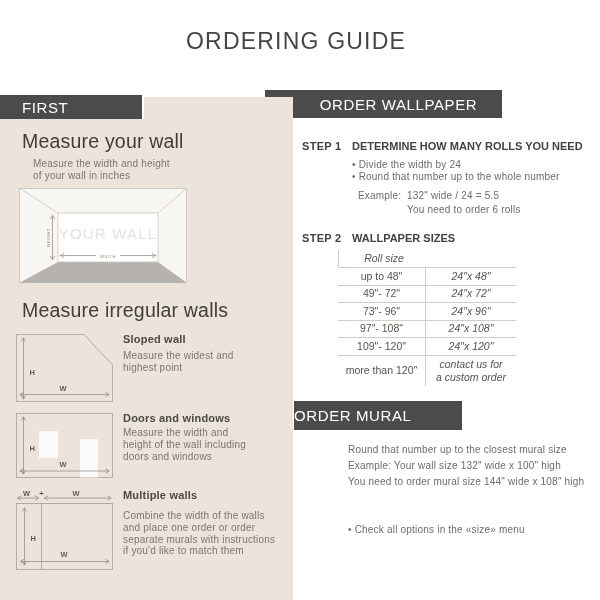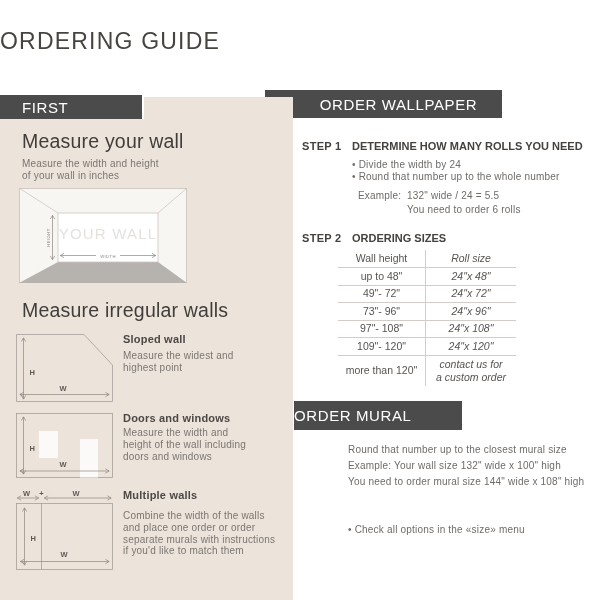--- a/index.html
+++ b/index.html
@@ -2,33 +2,33 @@
 <html><head>
 <meta charset="utf-8">
 <style>
   * { margin:0; padding:0; box-sizing:border-box; }
   html,body { background:#fff; }
   .canvas {
     position:relative; width:600px; height:600px; background:#ffffff;
     font-family:"Liberation Sans", sans-serif; overflow:hidden; color:#45413e;
   }
   .title {
-    position:absolute; top:28px; left:0; width:592px; 
+    position:absolute; top:28px; left:0; width:592px; text-align:center;
     font-size:23px; font-weight:500; letter-spacing:1.2px; color:#474440;
   }
   .beige-panel { position:absolute; left:0; top:97px; width:293px; height:503px; background:#ece3db; z-index:2; }
   .banner { background:#4b4b4b; color:#ffffff; font-size:15px; letter-spacing:.6px; position:absolute; display:flex; align-items:center; }
   .banner-first { left:0; top:95px; width:144px; height:24px; padding-left:22px; z-index:3; border-right:2px solid #fff; }
   .banner-wallpaper { left:265px; top:90px; width:237px; height:28px; justify-content:center; padding-left:30px; z-index:1; }
   .banner-mural { left:294px; top:401px; width:168px; height:29px; justify-content:flex-start; z-index:1; }
   .h2 { position:absolute; z-index:3; font-size:19.5px; font-weight:500; color:#403d3a; letter-spacing:.2px; }
   .h-measure { left:22px; top:130px; }
   .h-irregular { left:22px; top:299px; }
   .body-text { font-size:10px; line-height:11.8px; color:#7b7672; white-space:pre-line; letter-spacing:.2px; }
-  .sub-measure { position:absolute; left:22px; top:158px; z-index:3; }
+  .sub-measure { position:absolute; left:33px; top:158px; z-index:3; }
   .diagram { position:absolute; z-index:3; }
   .svg-room { left:19px; top:188px; }
   .svg-sloped { left:16px; top:334px; }
   .svg-doors { left:16px; top:413px; }
   .svg-multi { left:16px; top:486px; }
   .item-title { position:absolute; z-index:3; font-size:11px; font-weight:700; color:#4c4845; letter-spacing:.2px; }
   .item-body { position:absolute; z-index:3; }
   .rc { position:absolute; z-index:1; }
   .step-label { font-size:11px; font-weight:700; color:#45413e; letter-spacing:.3px; }
   .rc-body { font-size:10px; color:#6f6b67; letter-spacing:.2px;text-align:right; }
@@ -148,25 +148,24 @@
 
   <div class="rc step-label" style="left:302px; top:140px;">STEP 1</div>
   <div class="rc step-label" style="left:352px; top:140px; letter-spacing:0; ">DETERMINE HOW MANY ROLLS YOU NEED</div>
   <div class="rc rc-body" style="left:352px; top:159px;">• Divide the width by 24</div>
   <div class="rc rc-body" style="left:352px; top:171px;">• Round that number up to the whole number</div>
   <div class="rc rc-body" style="left:358px; top:190px;">Example:</div>
   <div class="rc rc-body" style="left:407px; top:190px;">132" wide / 24 = 5.5</div>
   <div class="rc rc-body" style="left:407px; top:204px;">You need to order 6 rolls</div>
 
   <div class="rc step-label" style="left:302px; top:232px;">STEP 2</div>
-  <div class="rc step-label" style="left:352px; top:232px; letter-spacing:0;">ORDERING SIZES</div>
+  <div class="rc step-label" style="left:352px; top:232px; letter-spacing:0;">WALLPAPER SIZES</div>
 
   <div class="table">
     <div class="t-row t-head">
-      <div class="t-cell t-c1">Wall height</div>
       <div class="t-cell t-c2">Roll size</div>
     </div>
     <div class="t-row t-norm">
       <div class="t-cell t-c1">up to 48"</div>
       <div class="t-cell t-c2">24"x 48"</div>
     </div>
     <div class="t-row t-norm">
       <div class="t-cell t-c1">49"- 72"</div>
       <div class="t-cell t-c2">24"x 72"</div>
     </div>

